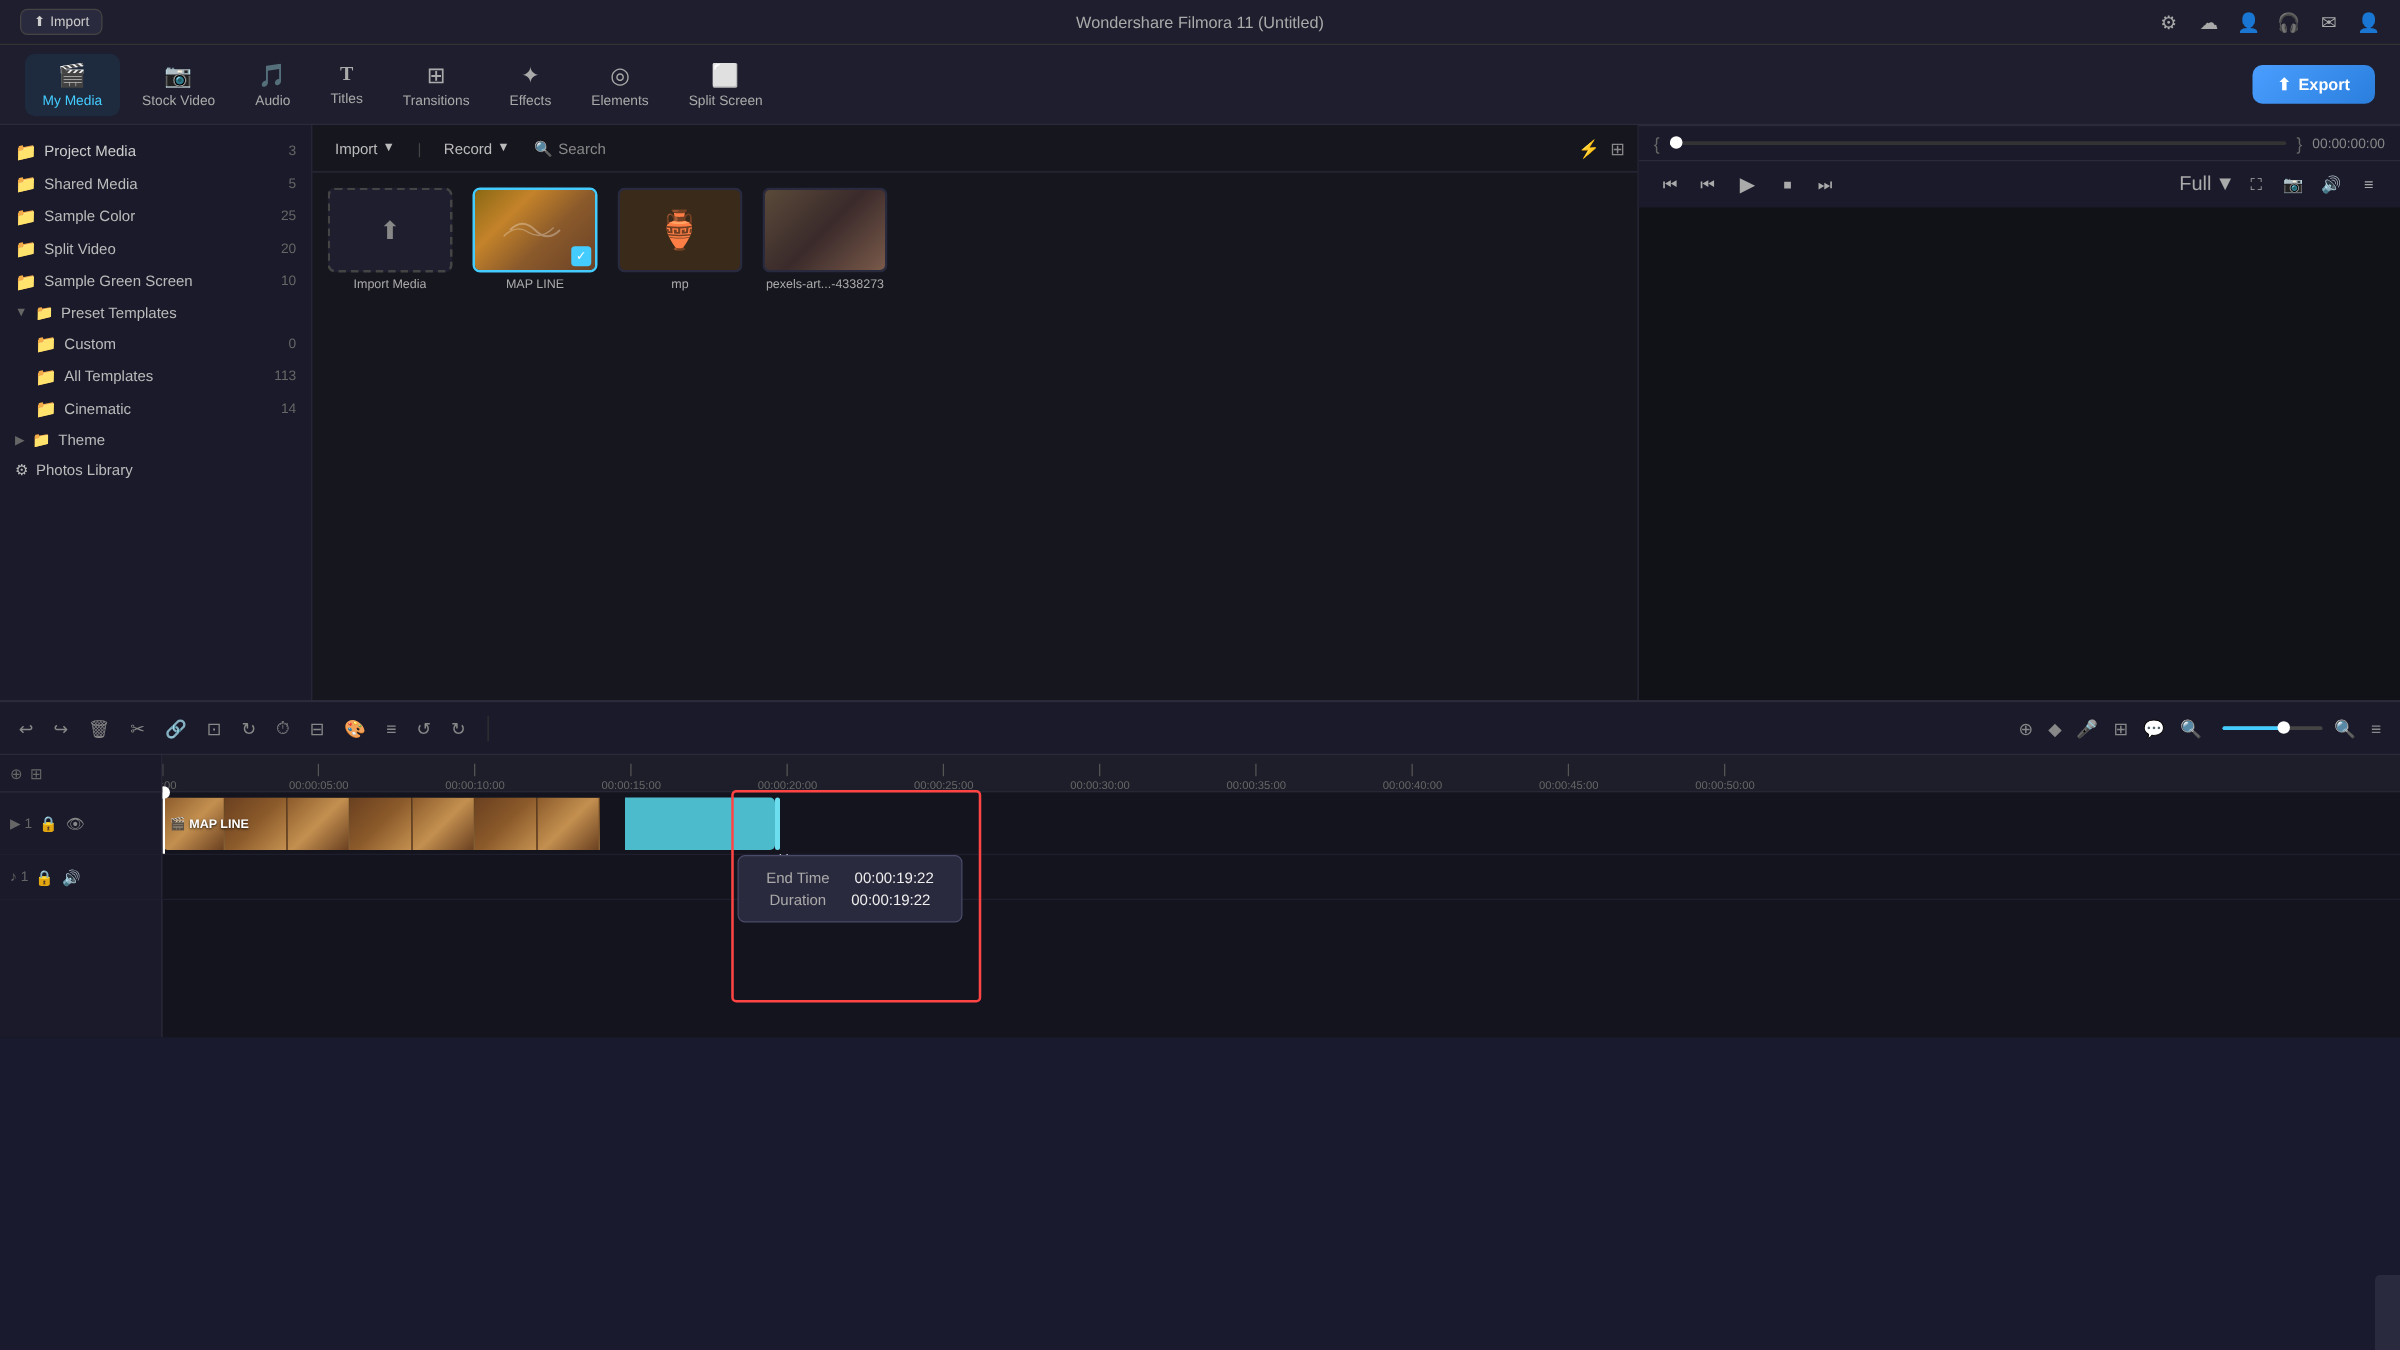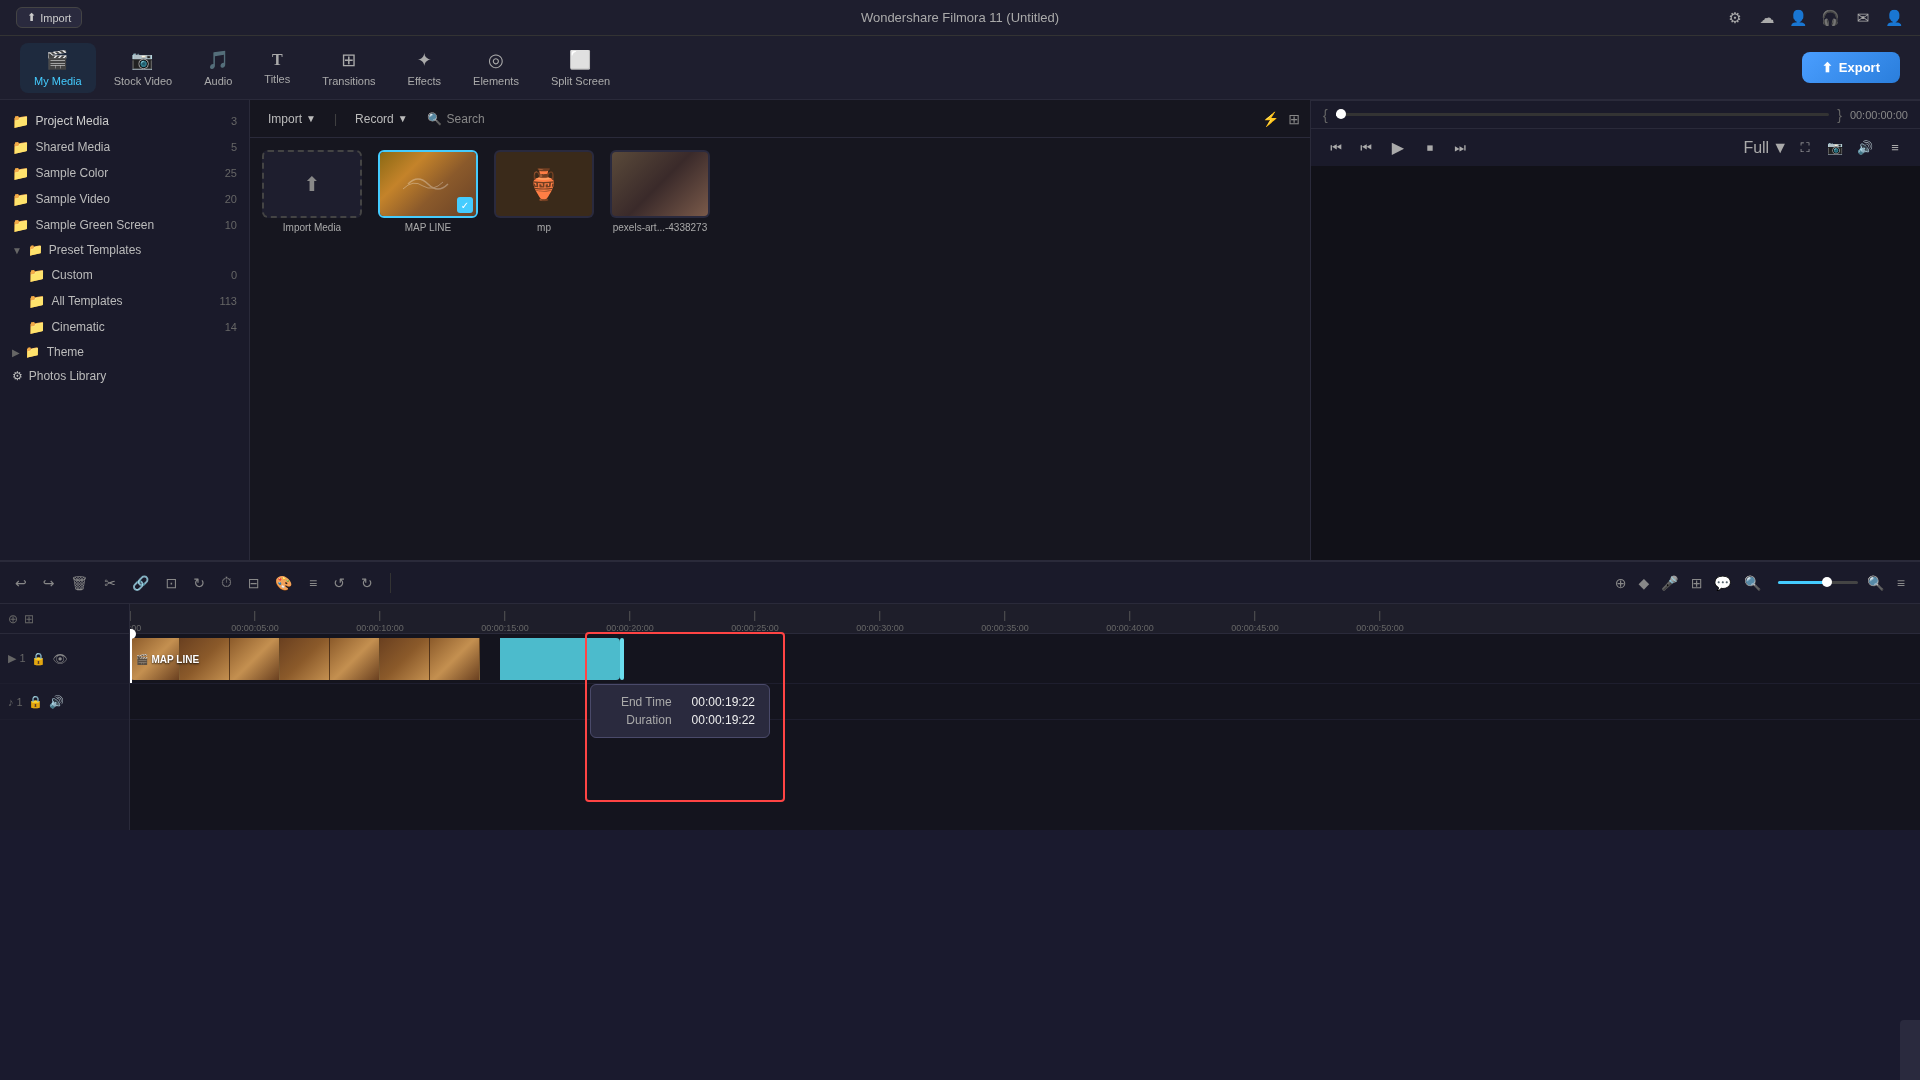--- a/index.html
+++ b/index.html
@@ -601,21 +601,21 @@
       border: 1px solid #4a4a6a;
       border-radius: 6px;
       padding: 10px 14px;
       font-size: 12px;
       color: #ccc;
       z-index: 20;
       min-width: 180px;
     }
     .tooltip-row {
       display: flex;
-      justify-content: flex-end;
+      justify-content: center;
       gap: 20px;
       margin-bottom: 4px;
     }
     .tooltip-row:last-child { margin-bottom: 0; }
     .tooltip-label { color: #aaa; }
     .tooltip-value { color: #eee; font-weight: 500; }
 
     
     .tl-zoom-area {
       display: flex;
@@ -719,21 +719,21 @@
       <span>Shared Media</span>
       <span class="count">5</span>
     </div>
     <div class="sidebar-item">
       <span class="folder-icon">📁</span>
       <span>Sample Color</span>
       <span class="count">25</span>
     </div>
     <div class="sidebar-item">
       <span class="folder-icon">📁</span>
-      <span>Sample Video</span>
+      <span>Split Video</span>
       <span class="count">20</span>
     </div>
     <div class="sidebar-item">
       <span class="folder-icon">📁</span>
       <span>Sample Green Screen</span>
       <span class="count">10</span>
     </div>
     <div class="sidebar-section-header">
       <span style="font-size:10px;color:#666;">▼</span>
       <span class="folder-icon">📁</span>

